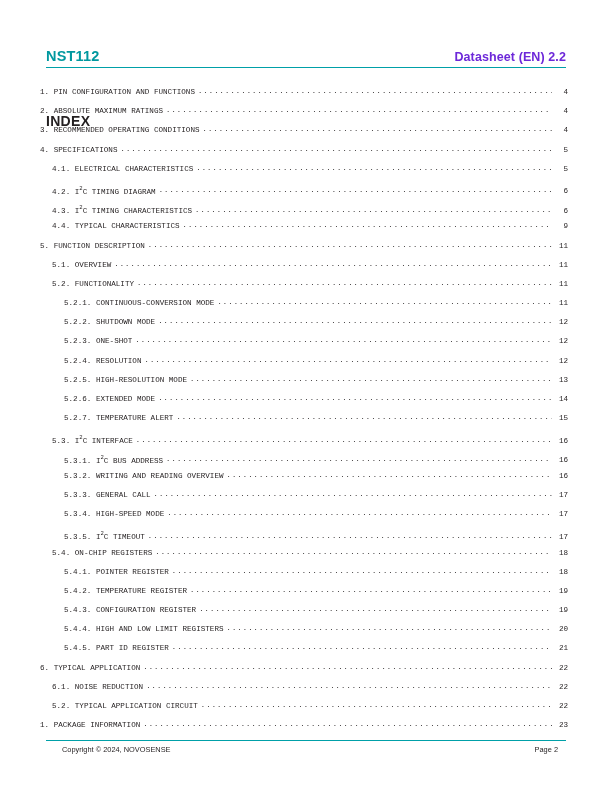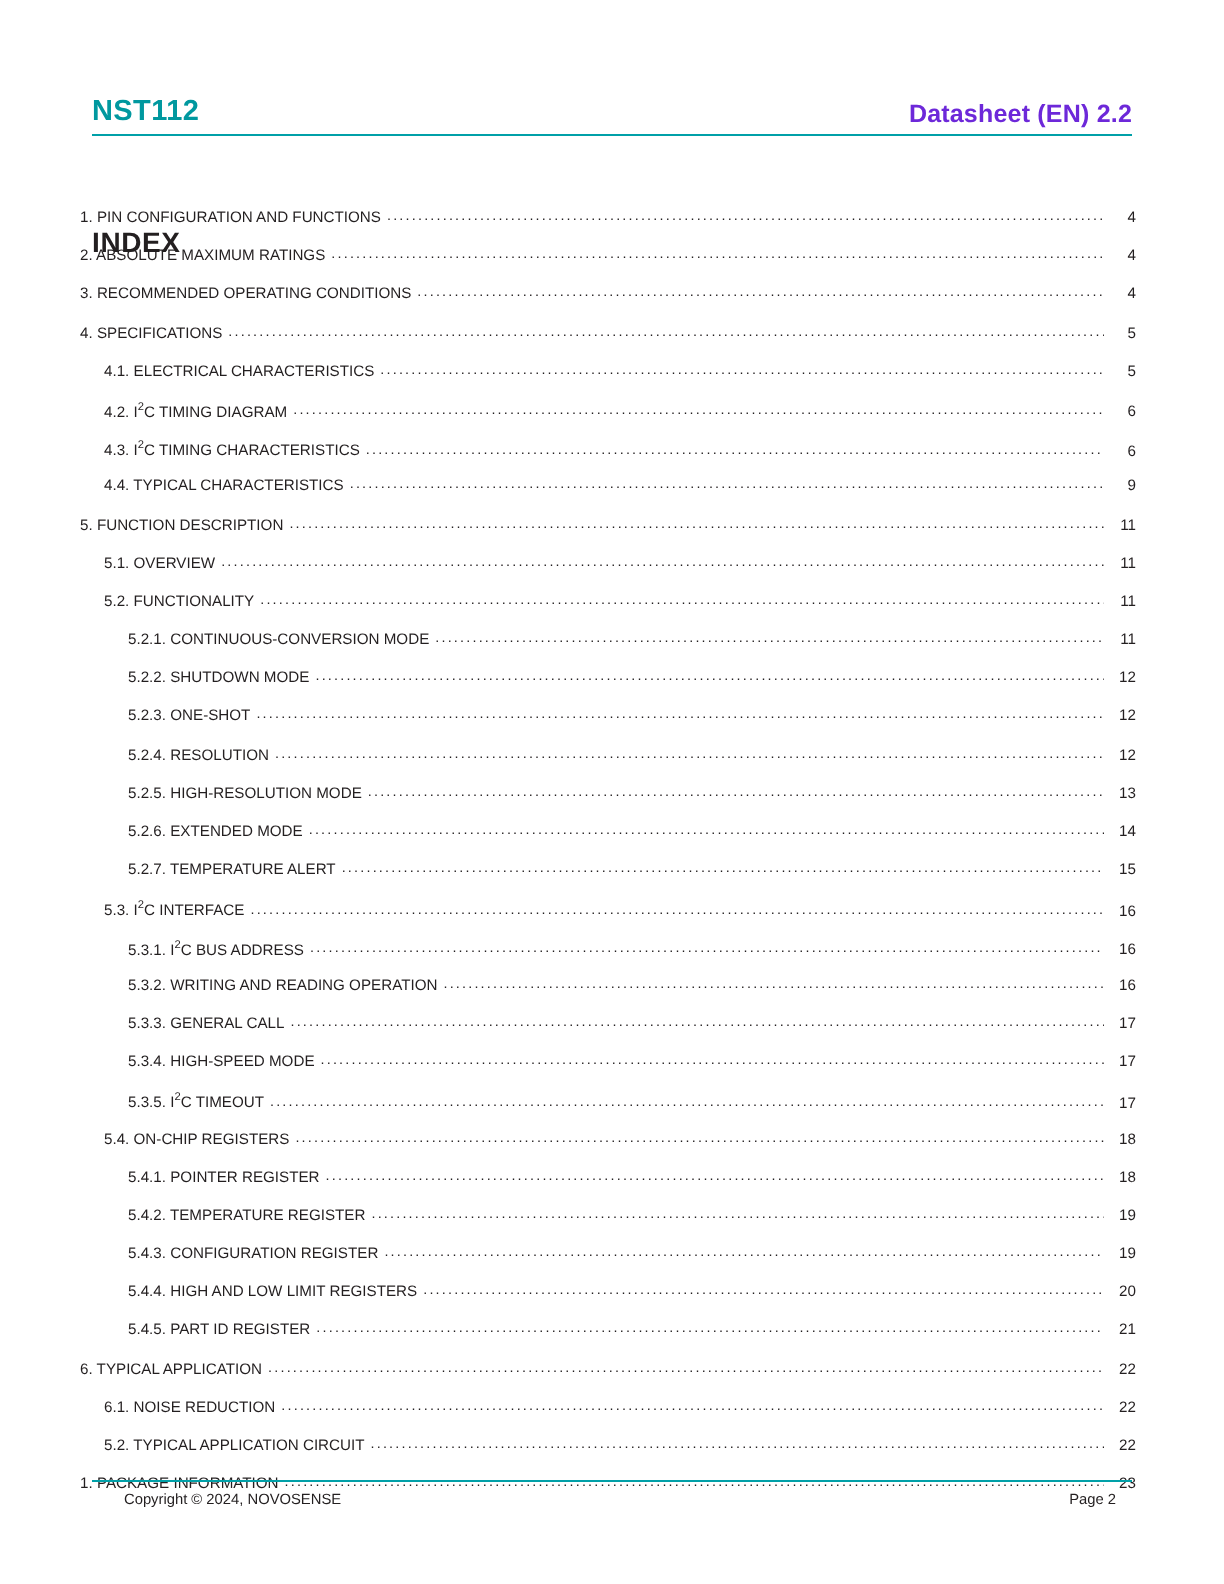--- a/index.html
+++ b/index.html
@@ -59,22 +59,23 @@
     font-weight: bold;
     color: #231f20;
     letter-spacing: 0.3px;
     margin-top: 36px;
   }
 
   
   .toc {
     position: absolute;
     left: 40px;
-    top: 99px;
+    top: 83px;
     width: 528px;
+    font-family: Liberation Mono, monospace;
   }
   .toc-row {
     display: flex;
     align-items: baseline;
     font-size: 7.6px;
     color: #231f20;
     height: 19.2px;
     line-height: 19.2px;
     white-space: nowrap;
     overflow: hidden;
@@ -228,21 +229,21 @@
         <span class="lbl">5.3. I<sup style="font-size: 5.6px;">2</sup>C INTERFACE</span>
         <span class="dots"> ............................................................................................................................................................................................................................</span>
         <span class="pg">16</span>
       </div>
       <div class="toc-row lvl3">
         <span class="lbl">5.3.1. I<sup style="font-size: 5.6px;">2</sup>C BUS ADDRESS</span>
         <span class="dots"> ............................................................................................................................................................................................................................</span>
         <span class="pg">16</span>
       </div>
       <div class="toc-row lvl3">
-        <span class="lbl">5.3.2. WRITING AND READING OPERATION</span>
+        <span class="lbl">5.3.2. WRITING AND READING OVERVIEW</span>
         <span class="dots"> ............................................................................................................................................................................................................................</span>
         <span class="pg">16</span>
       </div>
       <div class="toc-row lvl3">
         <span class="lbl">5.3.3. GENERAL CALL</span>
         <span class="dots"> ............................................................................................................................................................................................................................</span>
         <span class="pg">17</span>
       </div>
       <div class="toc-row lvl3">
         <span class="lbl">5.3.4. HIGH-SPEED MODE</span>

